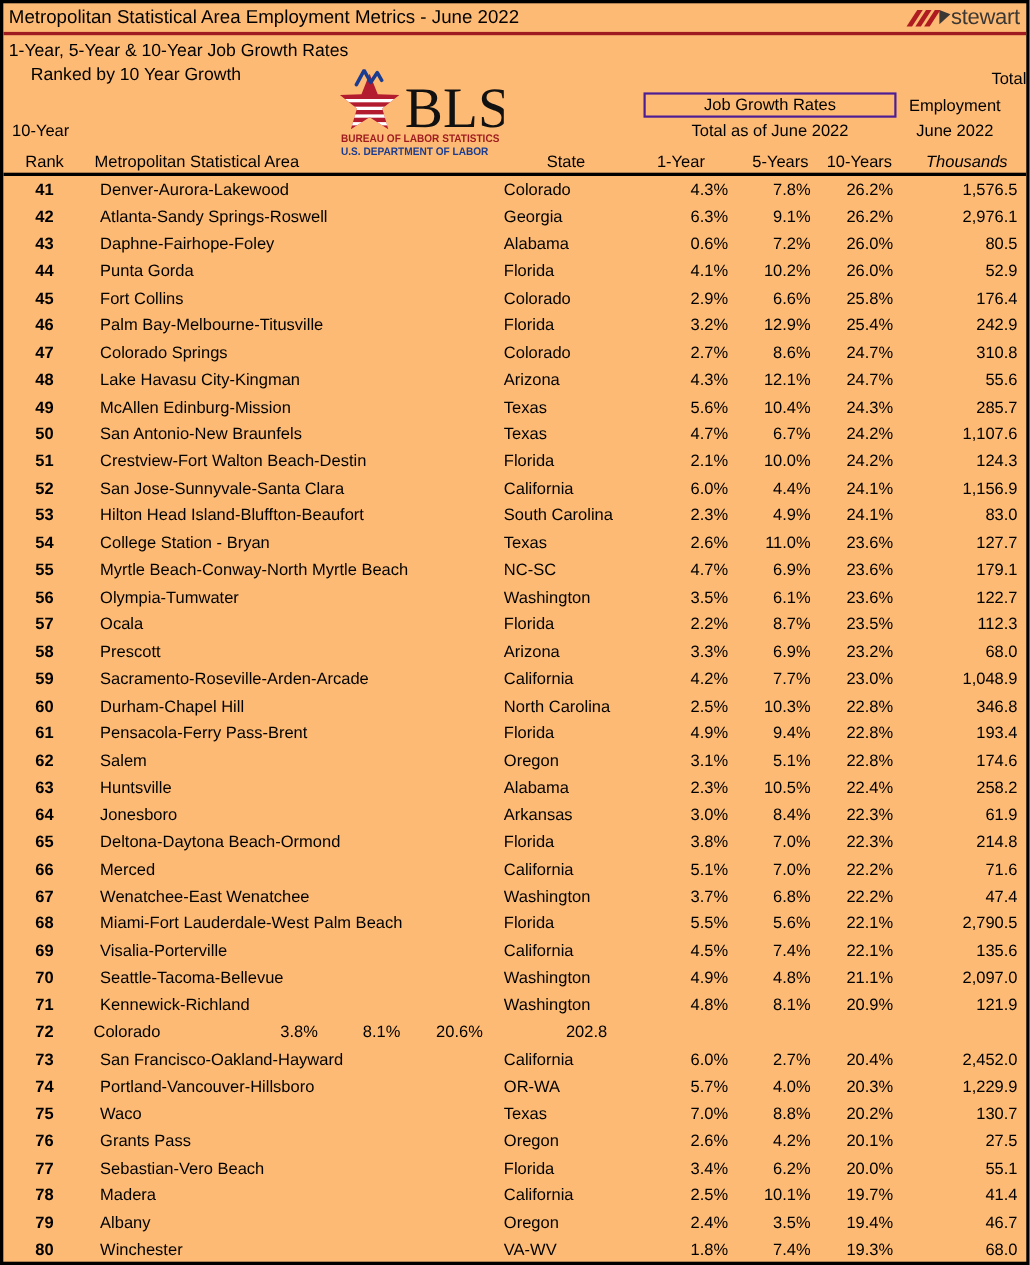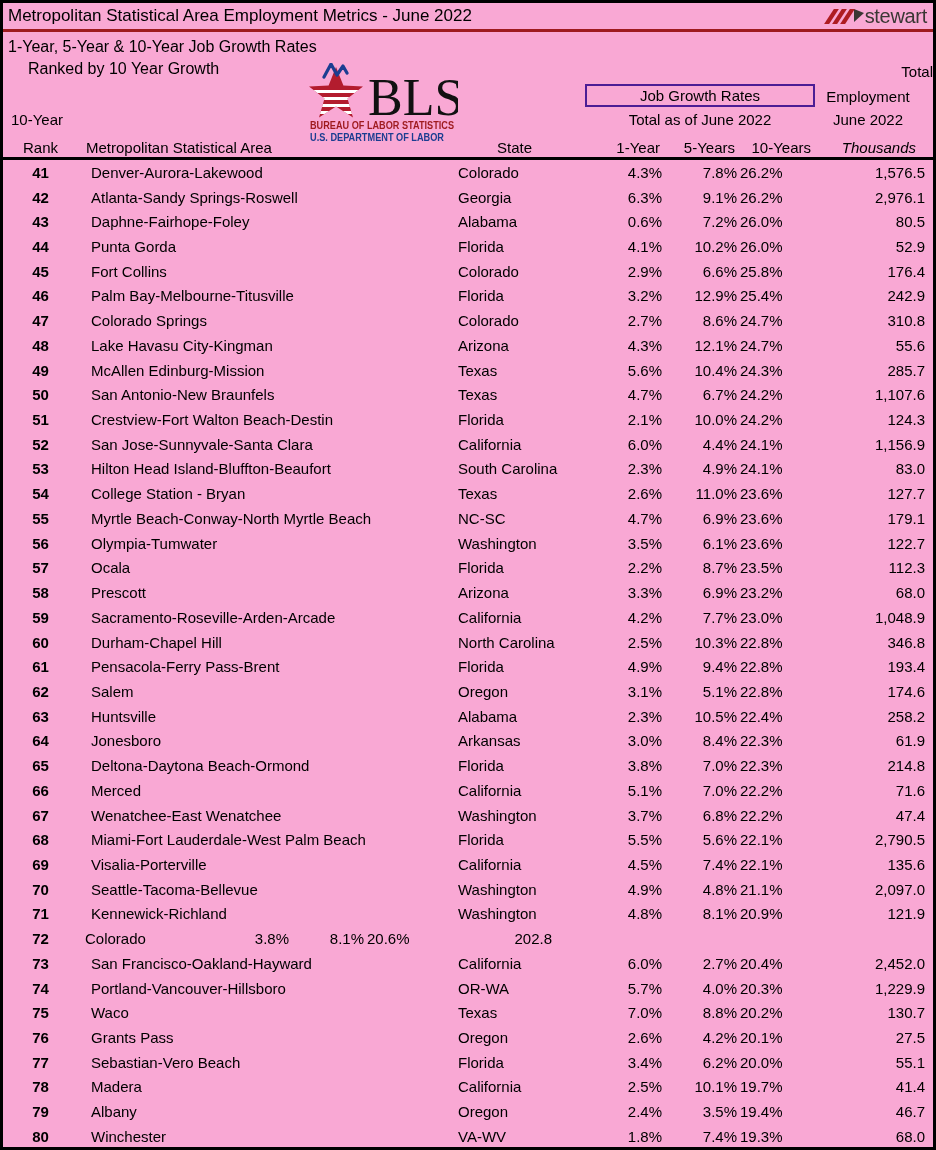--- a/index.html
+++ b/index.html
@@ -1,18 +1,18 @@
 <!DOCTYPE html>
 <html><head>
 <meta charset="utf-8">
 <style>
   html,body{margin:0;padding:0;background:#888;}
   .page{
     width:936px;height:1150px;box-sizing:border-box;margin:0 auto;
-    background:#f9a8d4;border:3px solid #000;position:relative;overflow:hidden;
+    background:#fdba74;border:3px solid #000;position:relative;overflow:hidden;
     font-family:"Liberation Sans",sans-serif;color:#000;
   }
   
   .titlebar{
     height:26px;border-bottom:3px solid #9e1b1f;
     display:flex;align-items:center;justify-content:space-between;
     padding:0 6px 0 5px;
   }
   .title{font-size:17px;white-space:nowrap;}
   .stewart{display:flex;align-items:center;}
@@ -34,34 +34,34 @@
   .jgr-sub{position:absolute;left:582px;top:79px;width:230px;text-align:center;font-size:15px;}
   .tot-line3{position:absolute;left:800px;top:79px;width:130px;text-align:center;font-size:15px;}
   .rank-l1{position:absolute;left:8px;top:79px;font-size:15px;}
   .colhead{
     position:absolute;left:0;bottom:1px;width:930px;
     display:flex;font-size:15px;align-items:flex-end;
   }
   .colhead .rank{width:75px;text-align:center;}
   .colhead .msa{width:373px;padding-left:8px;box-sizing:border-box;}
   .colhead .state{width:127px;text-align:center;}
-  .colhead .y1{width:87px;text-align:right;padding-right:5px;box-sizing:border-box;margin-top:12px;}
+  .colhead .y1{width:87px;text-align:center;padding-right:5px;box-sizing:border-box;margin-top:12px;}
   .colhead .y5{width:75px;text-align:right;padding-right:5px;box-sizing:border-box;}
   .colhead .y10{width:75px;text-align:right;padding-right:4px;box-sizing:border-box;}
   .colhead .emp{width:118px;text-align:right;padding-right:17px;box-sizing:border-box;font-style:italic;}
   
   .tbody{width:930px;}
   .trow{display:flex;height:24.73px;align-items:center;font-size:15px;}
   .c{box-sizing:border-box;white-space:nowrap;}
   .c.rank{width:75px;text-align:center;font-weight:700;}
   .c.msa{width:373px;padding-left:13px;}
   .c.state{width:127px;padding-left:7px;}
   .c.y1{width:87px;text-align:right;padding-right:3px;}
   .c.y5{width:75px;text-align:right;padding-right:3px;}
-  .c.y10{width:75px;text-align:left;padding-right:3px;}
+  .c.y10{width:75px;text-align:right;padding-right:3px;}
   .c.emp{width:118px;text-align:right;padding-right:8px;}
 </style>
 </head>
 <body>
 
 <div class="page">
 
   <div class="titlebar">
     <div class="title">Metropolitan Statistical Area Employment Metrics - June 2022</div>
     <div class="stewart">

